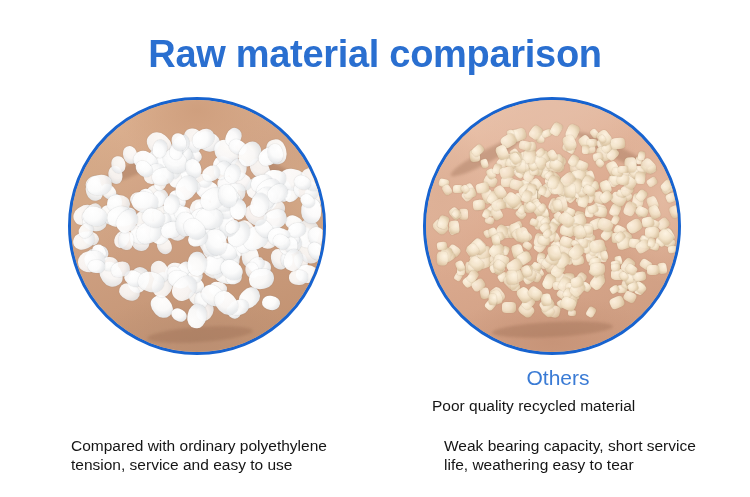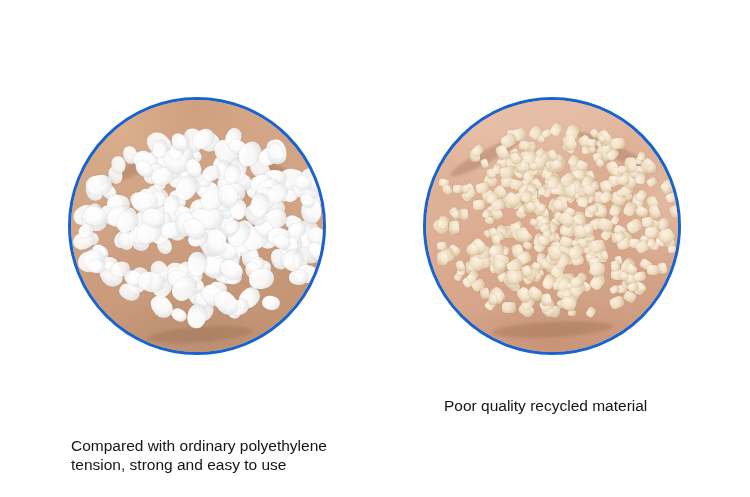--- a/index.html
+++ b/index.html
@@ -125,28 +125,29 @@
 
   .body-text {
     position: absolute;
     font-size: 15.5px;
     line-height: 19px;
     color: #151515;
     white-space: pre-line;
   }
   .desc-left-1  { left: 71px;  top: 396px; }
   .desc-left-2  { left: 71px;  top: 436px; }
-  .desc-right-1 { left: 444px; top: 396px; }
+  .desc-right-1 { left: 432px; top: 396px; }
   .desc-right-2 { left: 444px; top: 436px; }
 </style>
 </head>
 <body>
 
 <div id="page">
 
+  <div class="page-title">Raw material comparison</div>
 
   <div class="column column-left">
     <div class="photo-ring">
       <div class="photo-inner">
         <div class="palm"></div>
         <div class="crease" style="left:10%;top:24%;width:34%;height:5%;transform:rotate(-24deg);"></div>
         <div class="crease" style="left:56%;top:22%;width:34%;height:5%;transform:rotate(22deg);"></div>
         <div class="crease" style="left:30%;top:90%;width:42%;height:6%;transform:rotate(-4deg);"></div>
         <div class="pile" id="pile-left">
             <div class="pellet white" style="left: 3.65028%; top: 28.5006%; width: 6.62014%; height: 6.09053%; transform: rotate(-48deg); opacity: 0.92;"></div>
@@ -380,21 +381,21 @@
             <div class="pellet white" style="left: 39.4472%; top: 77.5373%; width: 11.0104%; height: 10.1295%; transform: rotate(-47deg); opacity: 0.92;"></div>
             <div class="pellet white" style="left: 70.9982%; top: 37.9512%; width: 9.73165%; height: 8.95312%; transform: rotate(-77deg); opacity: 0.93;"></div>
           </div>
       </div>
     </div>
   </div>
 
 
 
   <div class="body-text desc-left-2">Compared with ordinary polyethylene
-tension, strong and easy to use</div>
+tension, service and easy to use</div>
 
   <div class="column column-right">
     <div class="photo-ring">
       <div class="photo-inner">
         <div class="palm pale"></div>
         <div class="crease" style="left:8%;top:20%;width:32%;height:5%;transform:rotate(-28deg);"></div>
         <div class="crease" style="left:58%;top:18%;width:34%;height:5%;transform:rotate(26deg);"></div>
         <div class="crease" style="left:26%;top:88%;width:48%;height:6%;transform:rotate(-3deg);"></div>
         <div class="pile" id="pile-right">
             <div class="pellet beige" style="left: 30.6056%; top: 18.2172%; width: 4.57908%; height: 4.21275%; transform: rotate(35deg); opacity: 0.98;"></div>
@@ -825,17 +826,20 @@
             <div class="pellet beige" style="left: 77.8638%; top: 75.115%; width: 3.91395%; height: 3.60083%; transform: rotate(49deg); opacity: 0.97;"></div>
             <div class="pellet beige" style="left: 65.7477%; top: 70.458%; width: 6.34105%; height: 5.83376%; transform: rotate(-3deg); opacity: 0.95;"></div>
             <div class="pellet beige" style="left: 17.4941%; top: 39.8512%; width: 5.04411%; height: 4.64058%; transform: rotate(-5deg); opacity: 0.93;"></div>
             <div class="pellet beige" style="left: 24.6916%; top: 57.4603%; width: 4.08101%; height: 3.75453%; transform: rotate(77deg); opacity: 0.96;"></div>
             <div class="pellet beige" style="left: 58.7766%; top: 52.8298%; width: 5.57141%; height: 5.1257%; transform: rotate(66deg); opacity: 0.93;"></div>
           </div>
       </div>
     </div>
   </div>
 
+  <div class="subtitle subtitle-right">Others</div>
 
   <div class="body-text desc-right-1">Poor quality recycled material</div>
 
+  <div class="body-text desc-right-2">Weak bearing capacity, short service
+life, weathering easy to tear</div>
 
 </div>
 
 </body></html>

